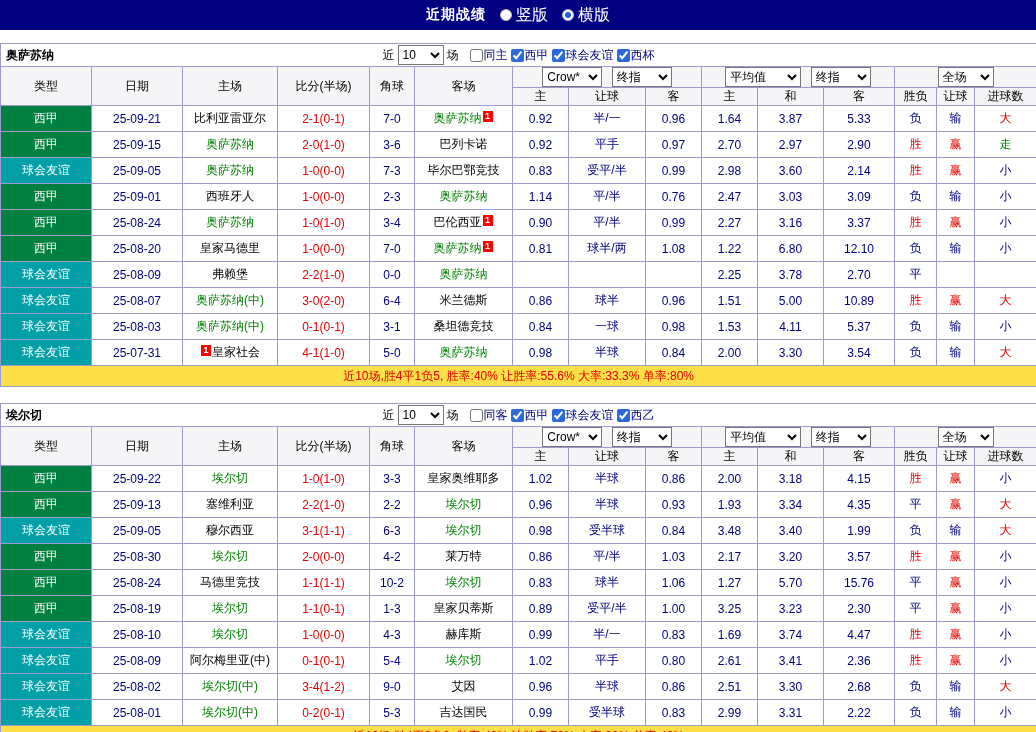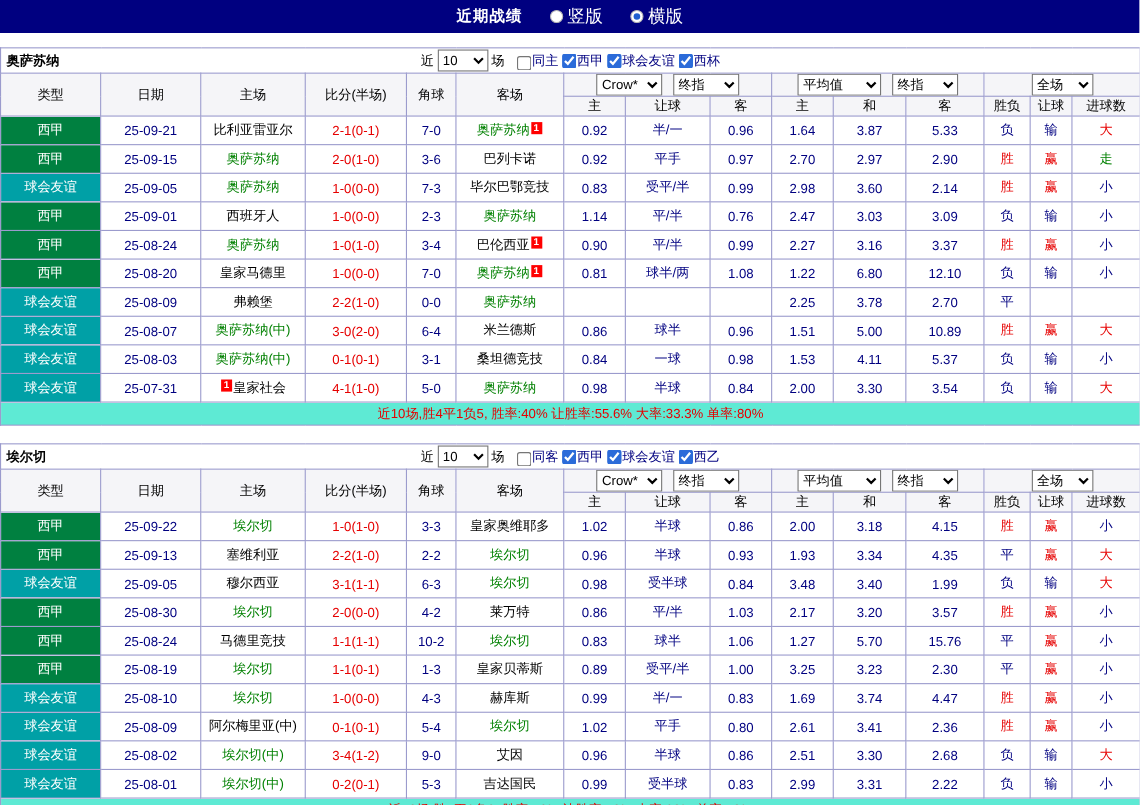--- a/index.html
+++ b/index.html
@@ -11,21 +11,21 @@
     font-size:12px;
     color:#000;
   }
   
   .topbar {
     height:30px;
     background:#000080;
     display:flex;
     align-items:center;
     justify-content:center;
-    gap:25px;
+    gap:14px;
     color:#fff;
   }
   .topbar .title { font-size:14px; font-weight:bold; letter-spacing:1px; }
   .radio-item { display:inline-flex; align-items:center; gap:4px; font-size:16px; cursor:pointer; }
   .radio {
     width:12px; height:12px; border-radius:50%;
     background:#fff; border:1px solid #b8b8b8;
     display:inline-flex; align-items:center; justify-content:center;
   }
   .radio.checked::after {
@@ -38,31 +38,31 @@
   td {
     border:1px solid #9b9bcd;
     text-align:center;
     padding:0;
     height:26px;
     white-space:nowrap;
     overflow:hidden;
   }
   .filter-row td { height:23px; background:#fff; }
   .hdr td { height:18px; background:#f5f5f8; color:#000; }
-  .summary-row td { height:21px; color:#e60000; background:#5eead4; }
+  .summary-row td { height:21px; color:#e60000; background:#fde047; }
   .gsl { border-left:1px solid #52528f; }
   
   .filter-bar {
     position:relative; height:100%;
     display:flex; align-items:center; justify-content:center;
   }
   .team-name { position:absolute; left:5px; font-weight:bold; font-size:12px; color:#000; }
   .filter-controls { display:inline-flex; align-items:center; gap:3px; }
   .chk { display:inline-flex; align-items:center; gap:1px; cursor:pointer; }
-  .chk.first { margin-left:8px;align-items:flex-end; }
+  .chk.first { margin-left:8px; }
   .chk input { margin:0; width:13px; height:13px; accent-color:#2b6bd9; }
   .lbl-navy { color:#000080; }
   .lbl-black { color:#000; }
   
   .sel { font-size:12px; height:20px; background:#fff; }
   .sel-count { width:46px; }
   .sel-book { width:60px; }
   .sel-final { width:60px; }
   .sel-avg { width:76px; }
   .sel-full { width:56px; }

